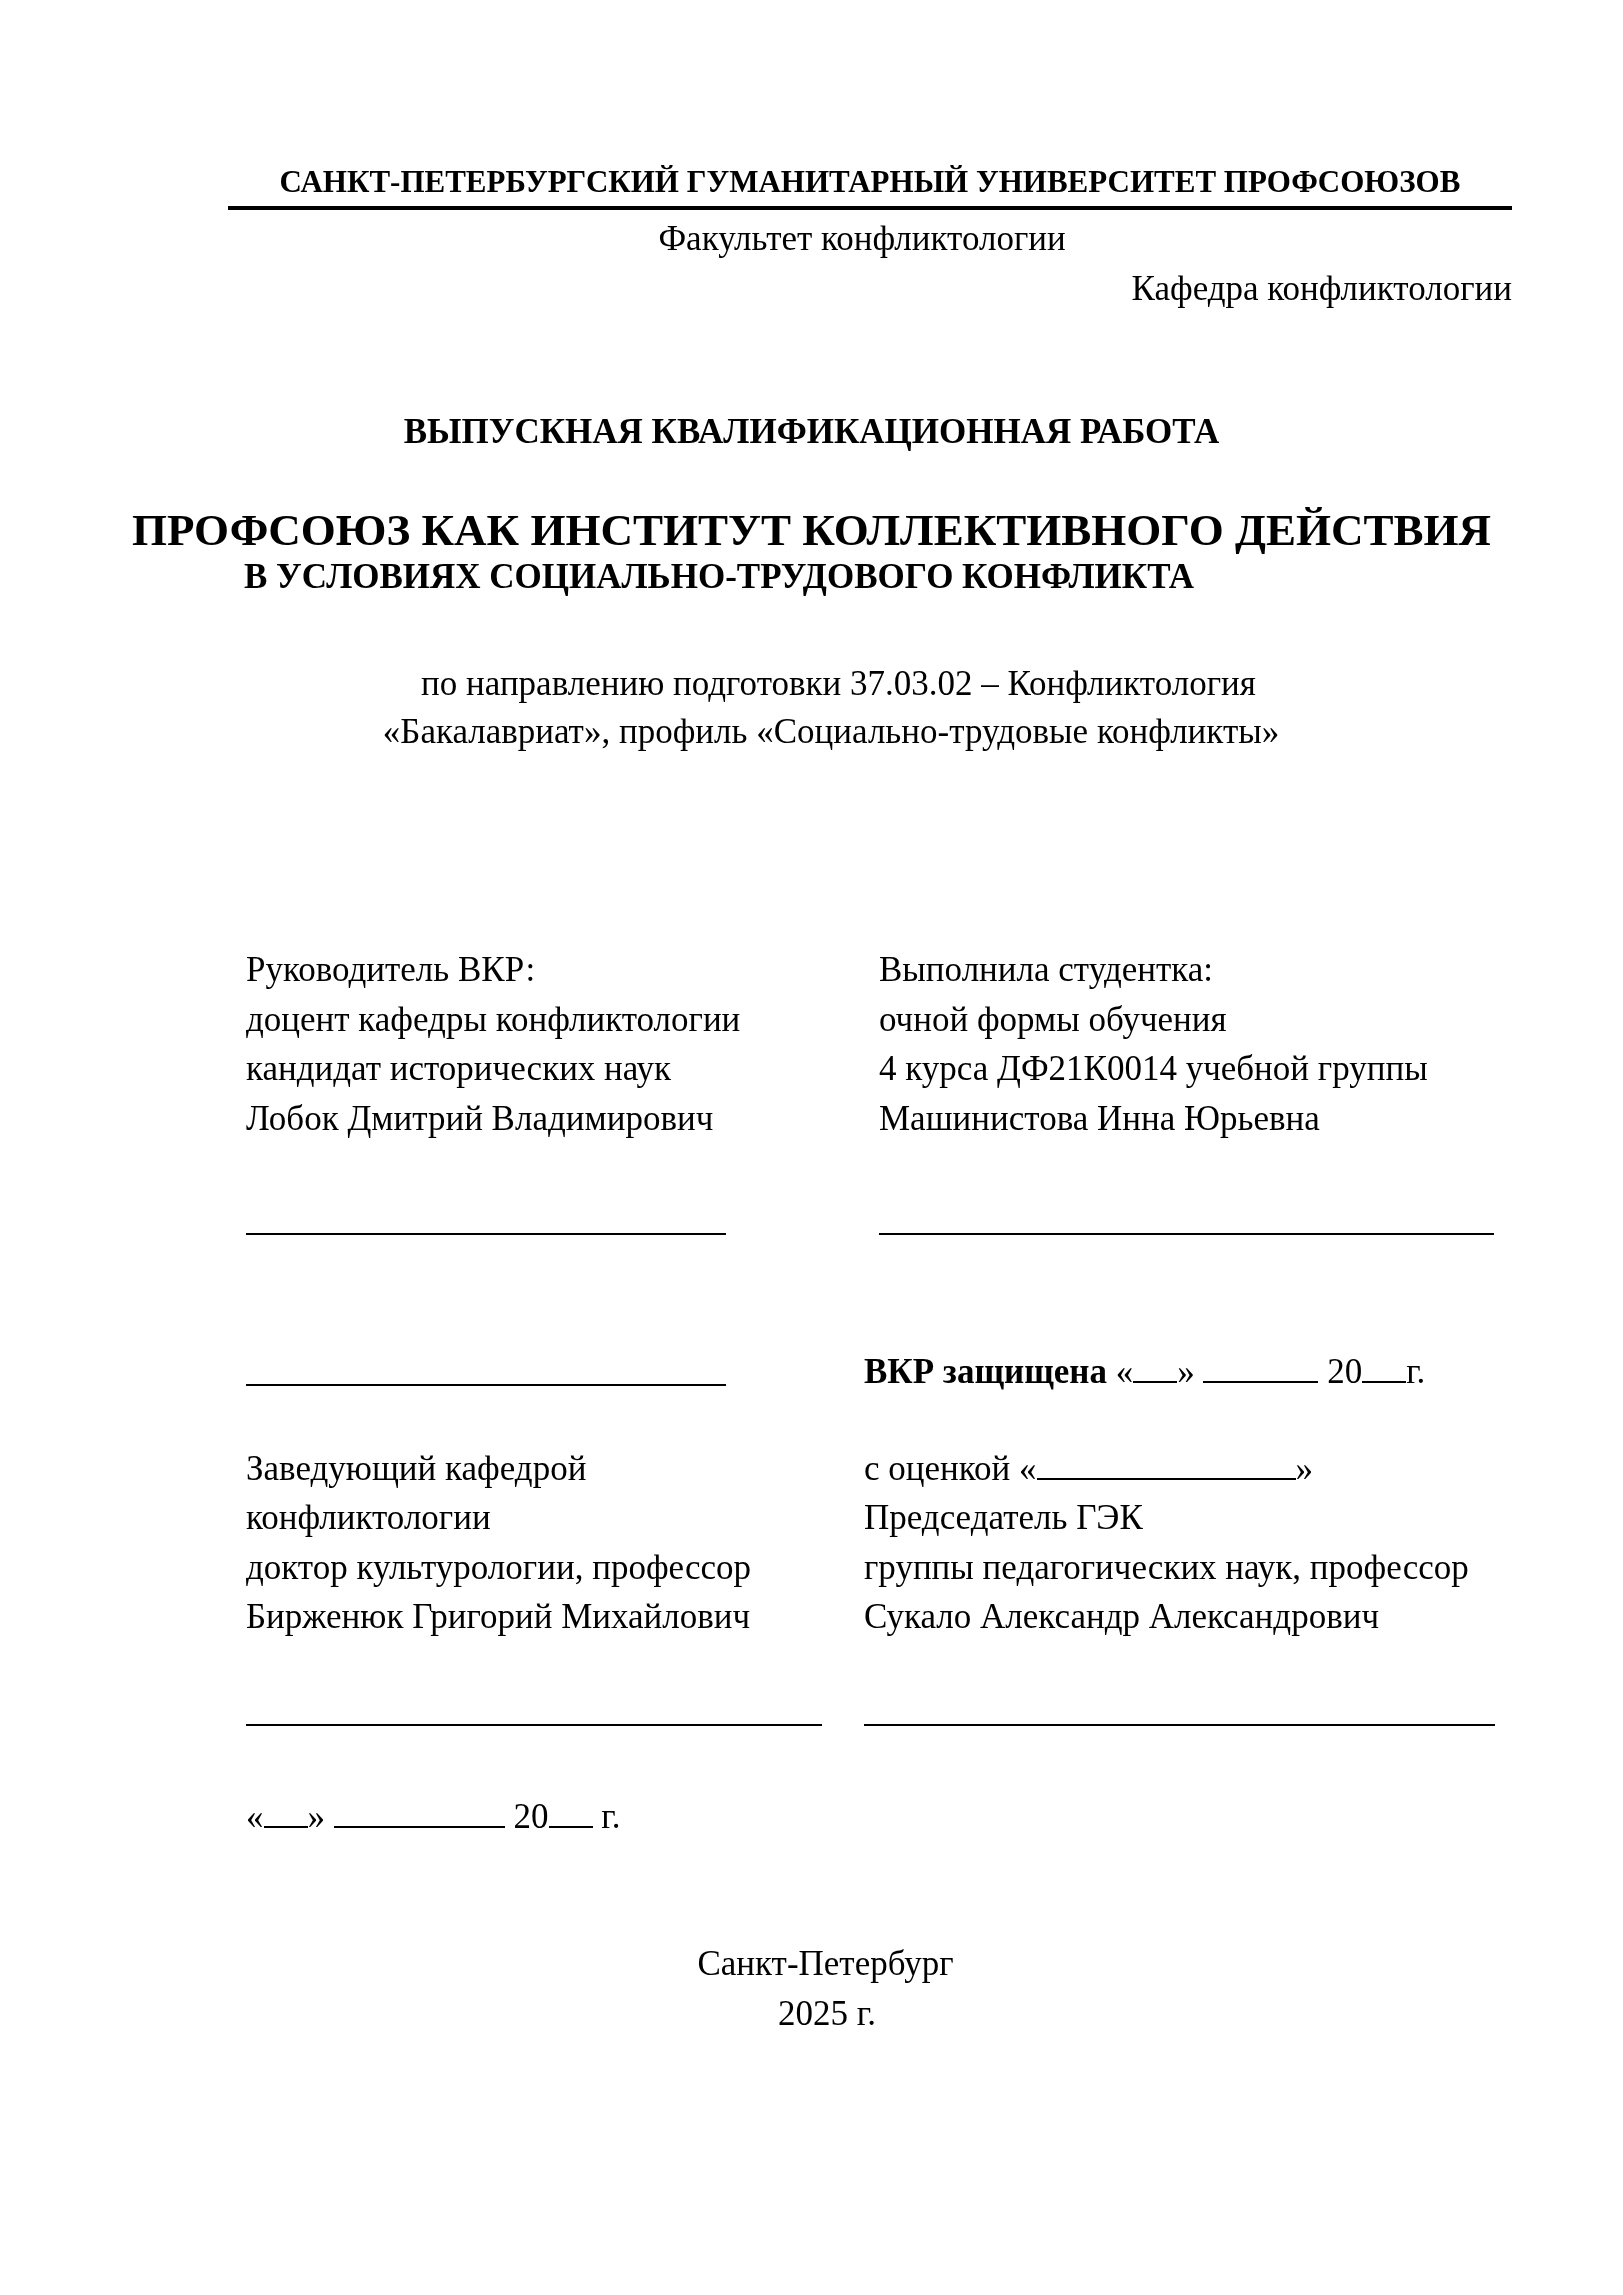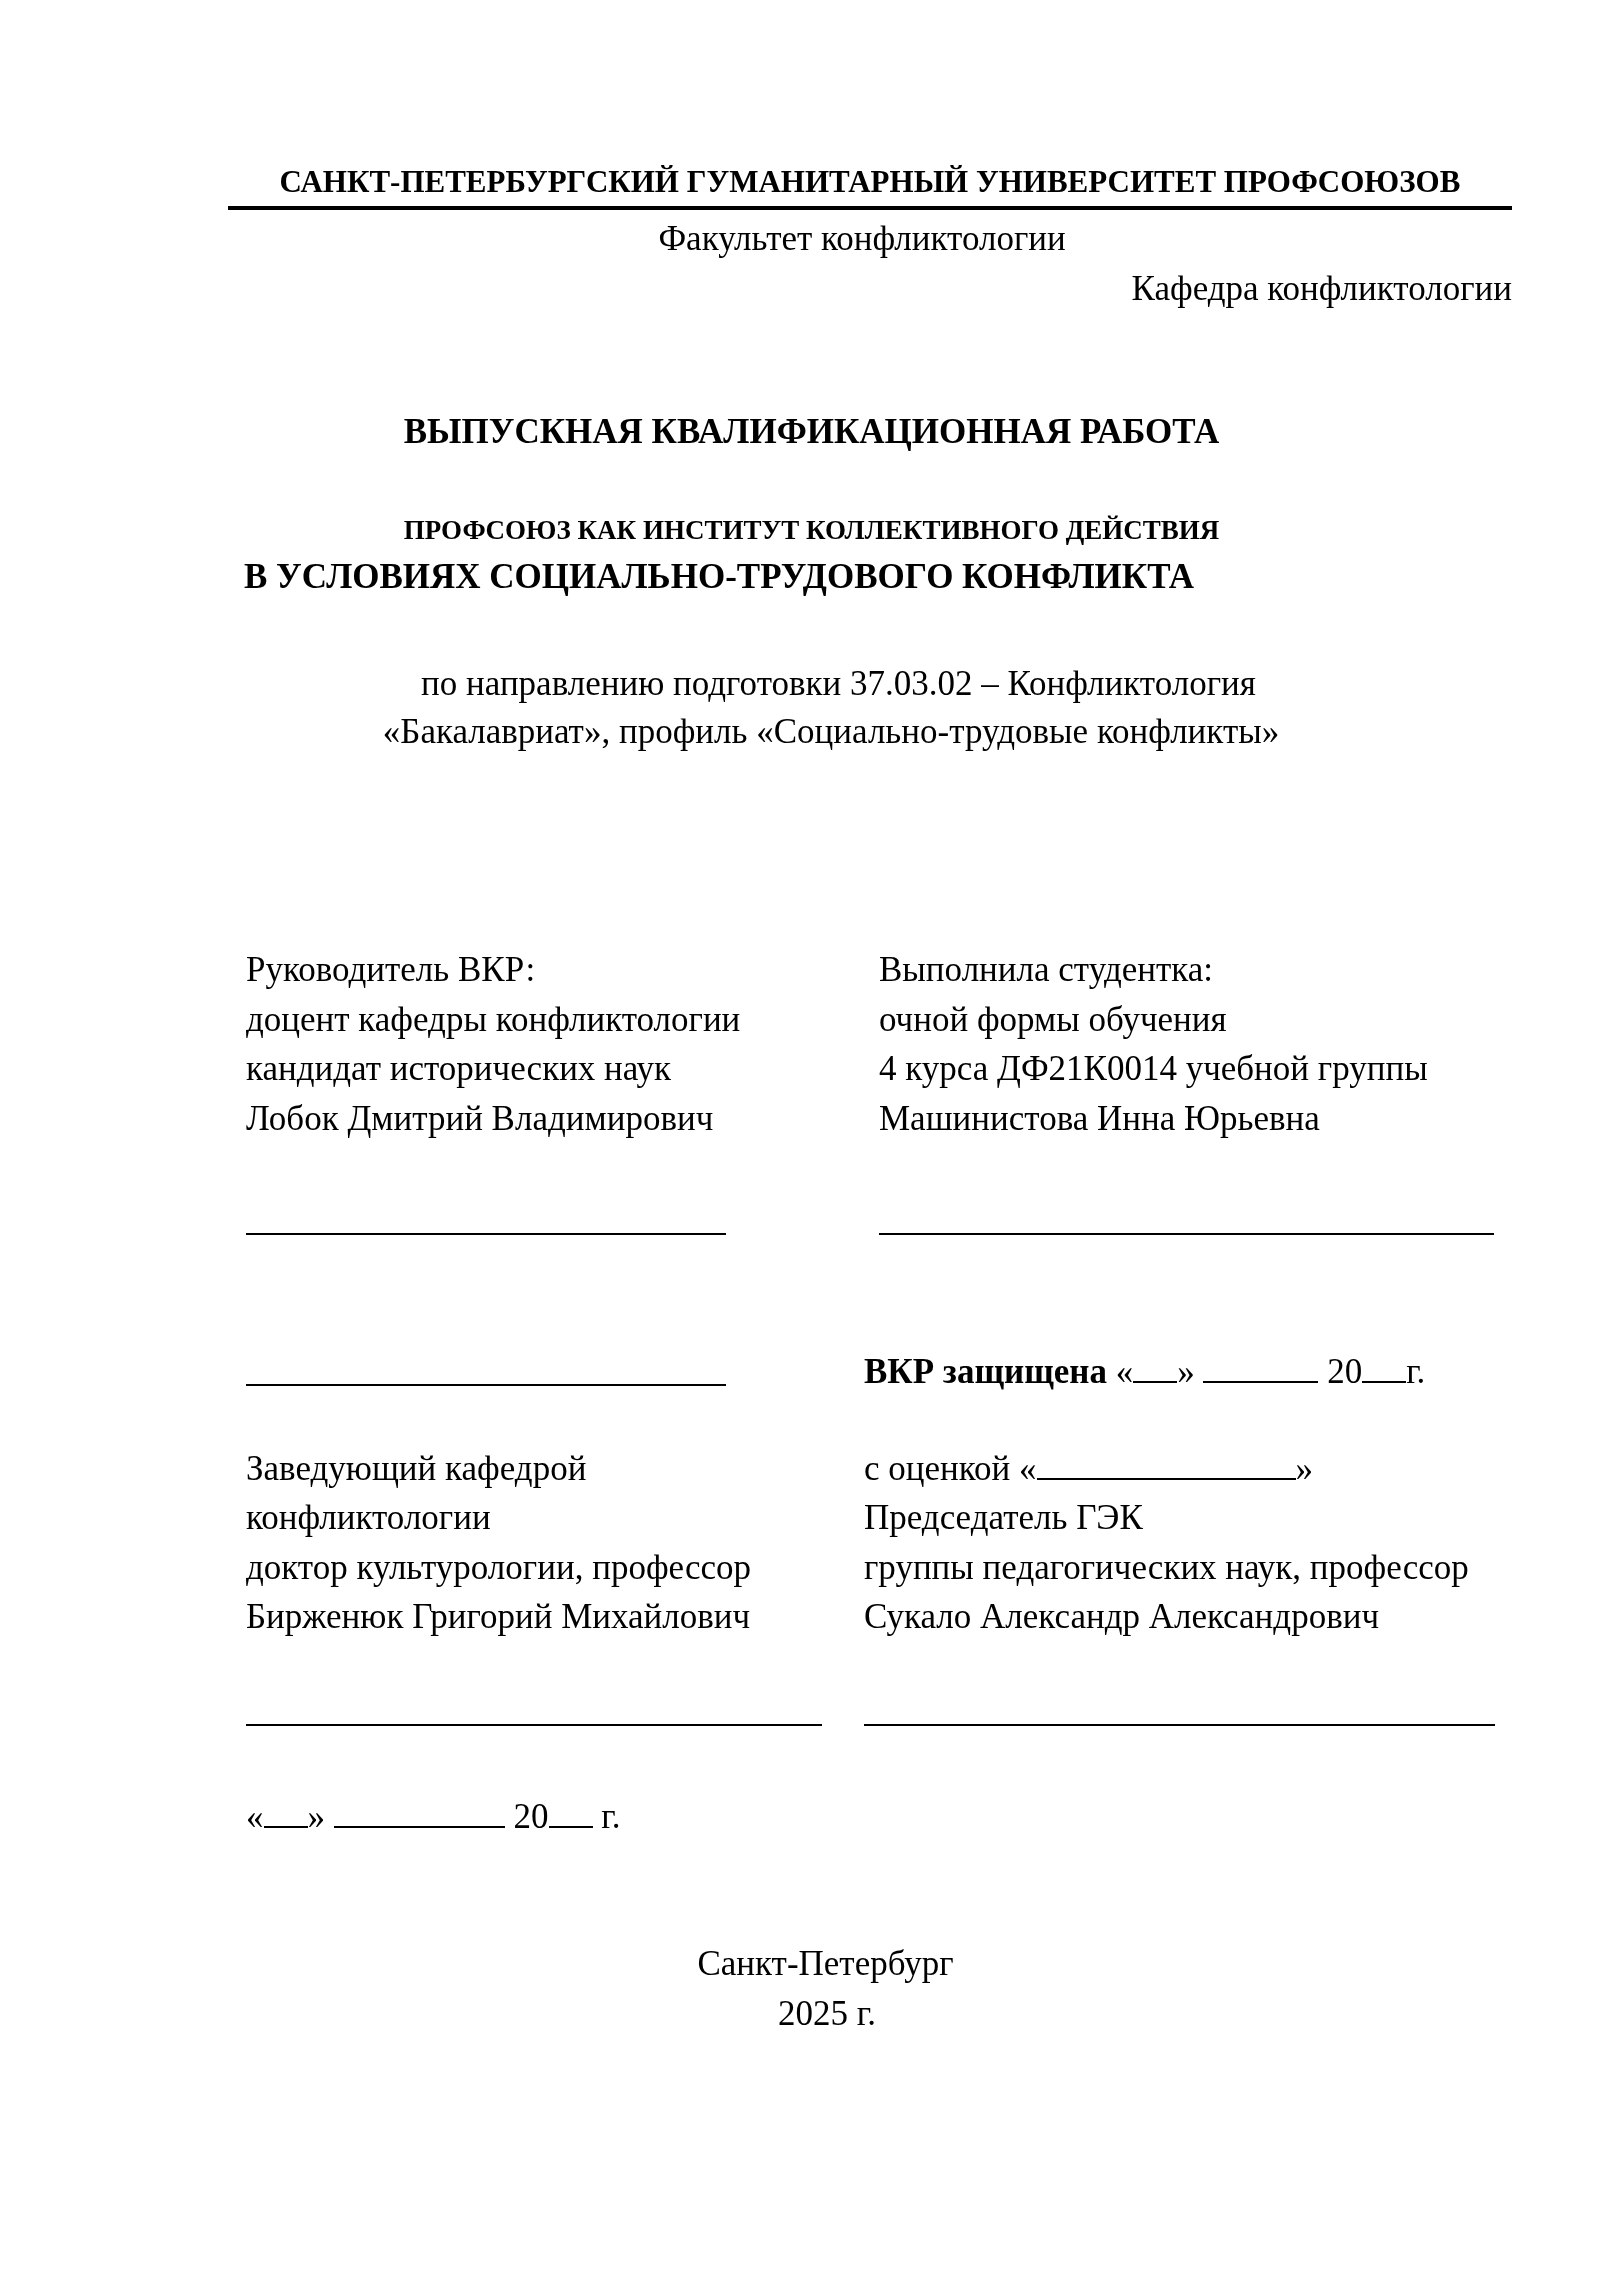--- a/index.html
+++ b/index.html
@@ -17,21 +17,21 @@
       text-align: center; font-size: 31px; font-weight: bold; line-height: 39px;
     }
     #rule {
       position: absolute; left: 228px; top: 206px; width: 1284px; height: 3.9px; background: #000;
     }
     #faculty { left: 228px; width: 1284px; top: 214px; text-align: center; }
     #faculty span { position: relative; left: -7.9px; }
     #dept { right: 111px; top: 264px; text-align: right; }
 
     #work-type { left: 0; width: 1623px; top: 411px; text-align: center; font-size: 35px; font-weight: bold; line-height: 42px; }
-    #title1 { left: 0; width: 1623px; top: 507px; text-align: center; font-size: 27px; font-weight: bold; line-height: 46px; }
+    #title1 { left: 0; width: 1623px; top: 507px; text-align: center; font-size: 45px; font-weight: bold; line-height: 46px; }
     #title2 { left: 0; width: 1438px; top: 554px; text-align: center; font-size: 35px; font-weight: bold; line-height: 46px; }
 
     #direction1 { left: 0; width: 1623px; top: 659px; text-align: center; padding-left: 54px; box-sizing: border-box; }
     #direction2 { left: 0; width: 1623px; top: 707px; text-align: center; padding-left: 39px; box-sizing: border-box; }
 
     .col-left { left: 246px; }
     .col-right { left: 879px; }
     .col-right2 { left: 864px; }
 
     .sig-line { position: absolute; height: 2.4px; background: #000; }

